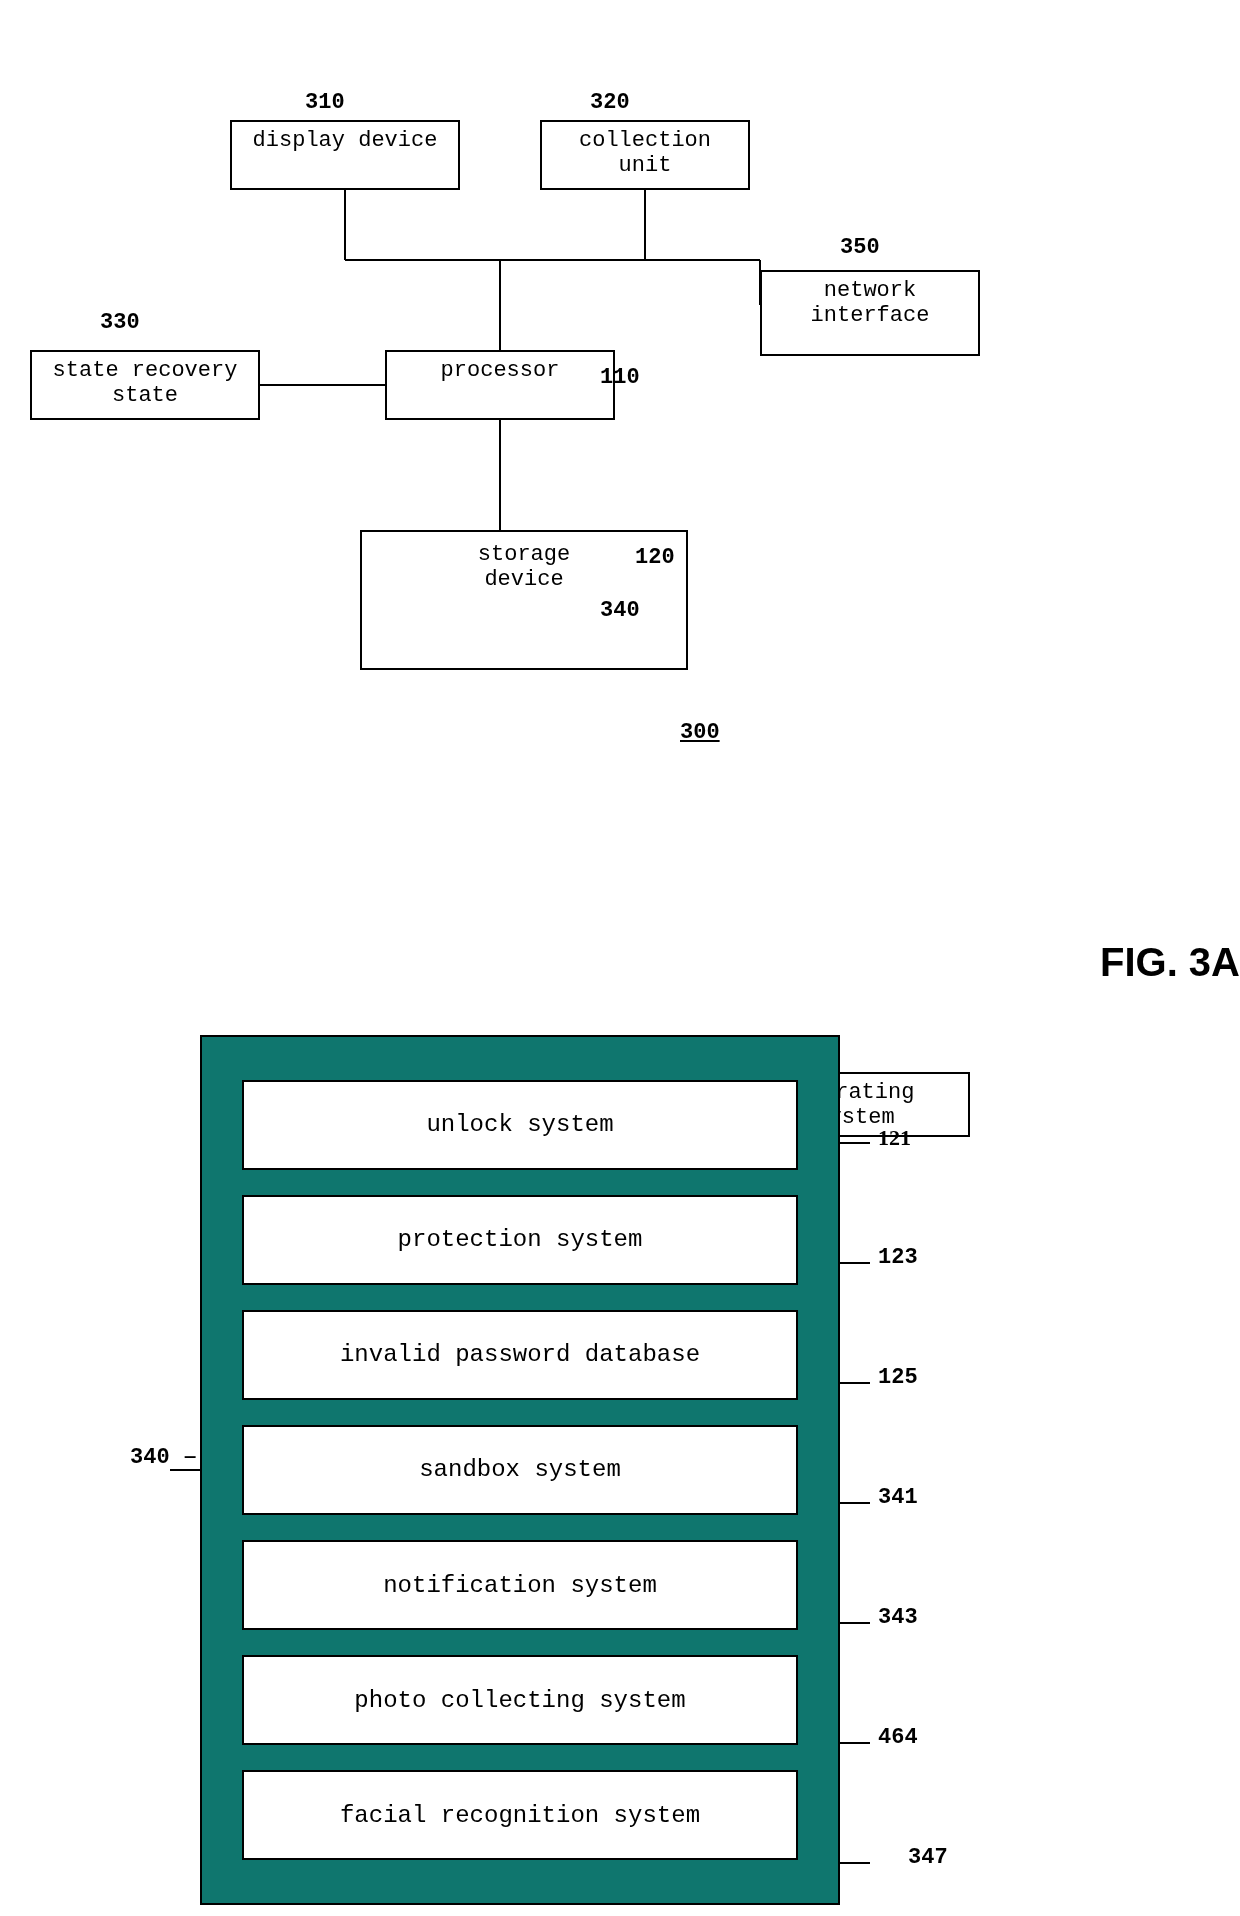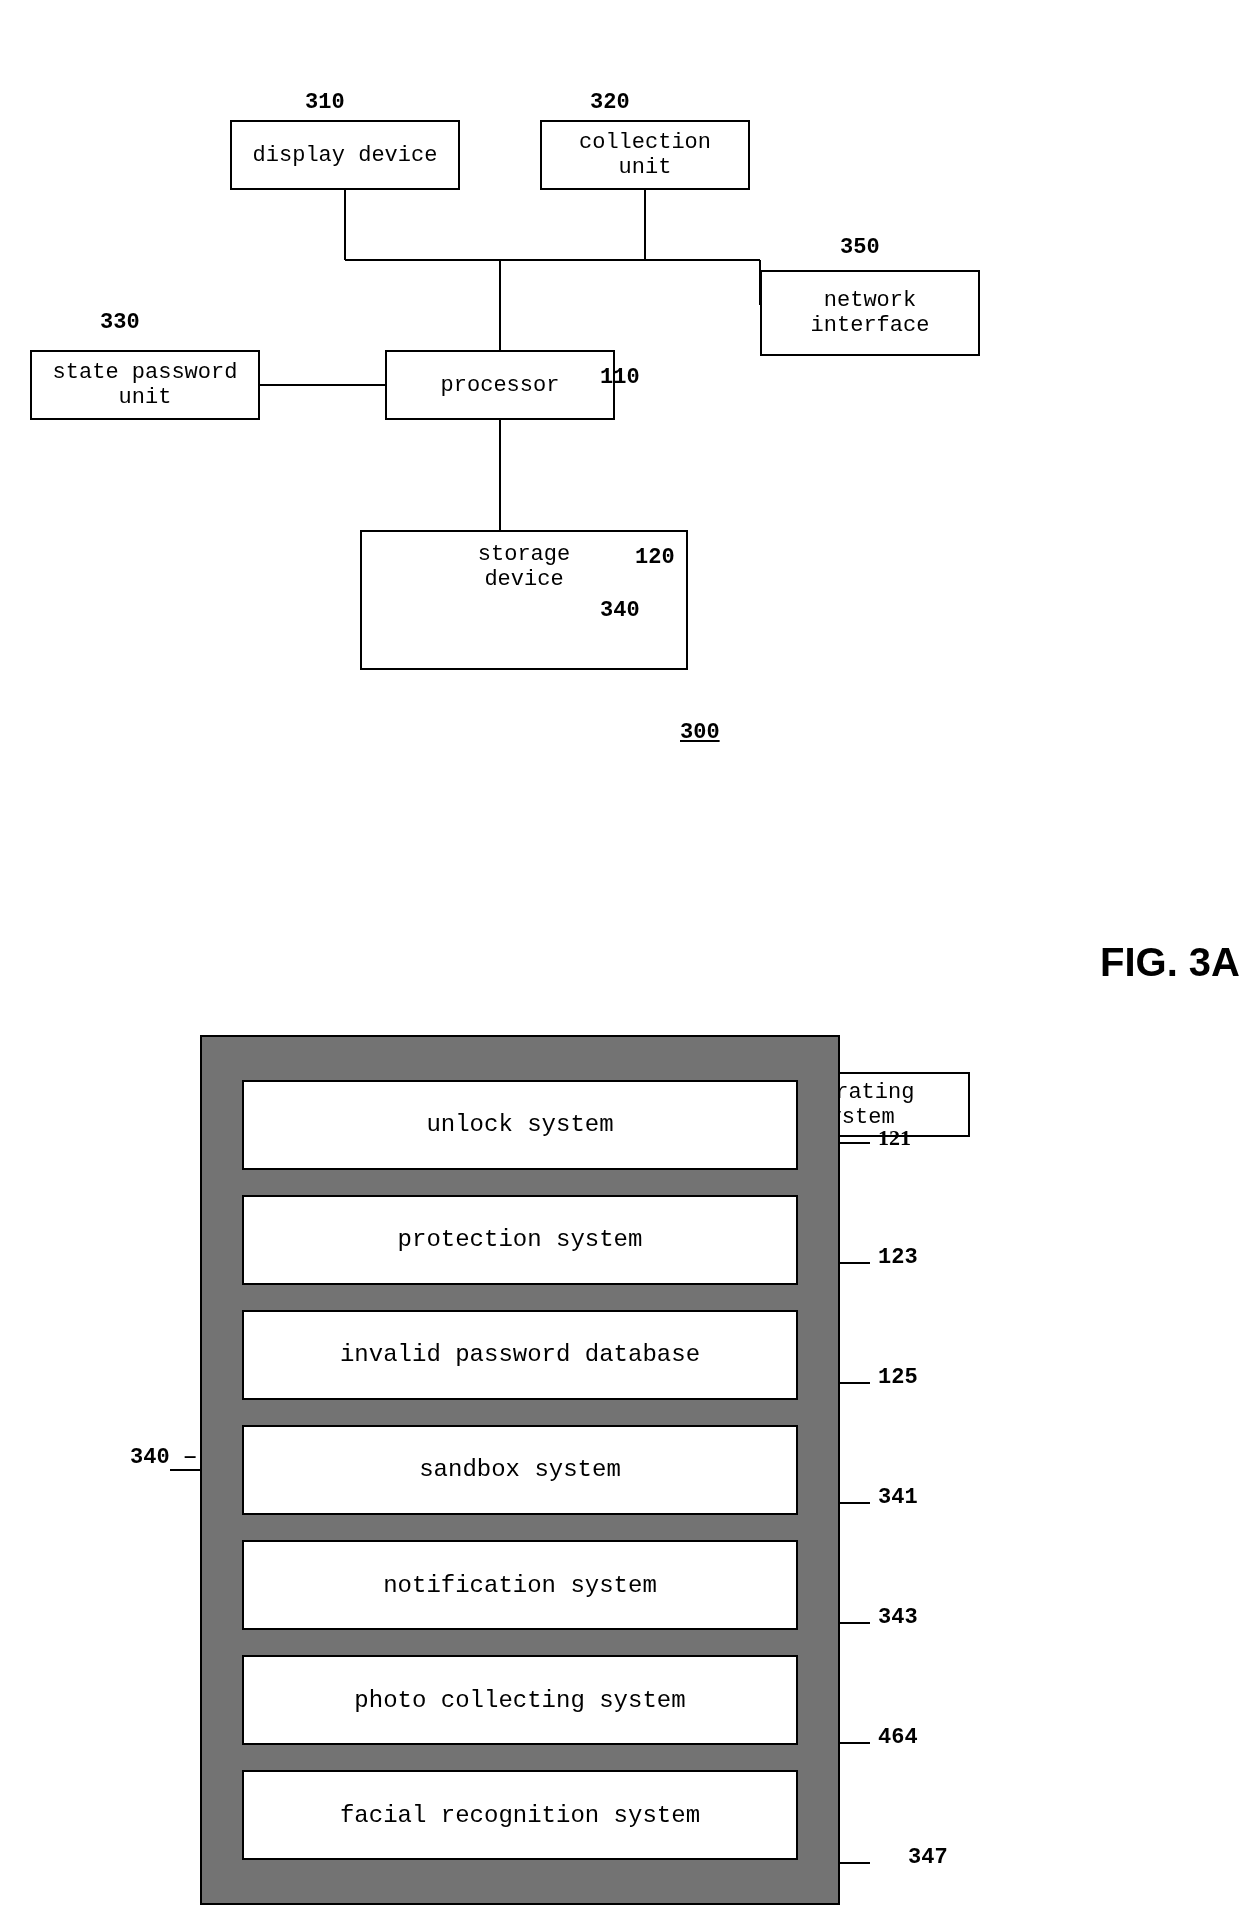--- a/index.html
+++ b/index.html
@@ -32,25 +32,24 @@
       position: relative;
       width: 100%;
       height: 100%;
     }
 
     .box {
       position: absolute;
       border: 2px solid #000;
       background: #fff;
       display: flex;
-      align-items: center;
       justify-content: center;
       font-size: 22px;
       text-align: center;
-      padding: 22px 10px;
+      padding: 6px 10px;
     }
 
     
     .box-display-device {
       width: 230px; height: 70px;
       left: 230px; top: 80px;
     }
     .box-collection-unit {
       width: 210px; height: 70px;
       left: 540px; top: 80px;
@@ -110,21 +109,21 @@
     
     .fig3b {
       position: relative;
       width: 100%;
       height: 960px;
     }
 
     .outer-box {
       position: absolute;
       border: 2px solid #000;
-      background: #737373;
+      background: #0f766e;
       left: 200px;
       top: 20px;
       width: 640px;
       height: 870px;
       display: flex;
       flex-direction: column;
       align-items: center;
       justify-content: space-around;
       padding: 30px 40px;
     }
@@ -182,21 +181,21 @@
 
       <div class="label" style="left:305px; top:50px;">310</div>
 
       <div class="box box-collection-unit">
         <span>collection unit</span>
       </div>
 
       <div class="label" style="left:590px; top:50px;">320</div>
 
       <div class="box box-state-recovery">
-        <span>state password unit</span>
+        <span>state recovery state</span>
       </div>
 
       <div class="label" style="left:100px; top:270px;">330</div>
 
       <div class="box box-network-interface">
         <span>network interface</span>
       </div>
 
       <div class="label" style="left:840px; top:195px;">350</div>
 

